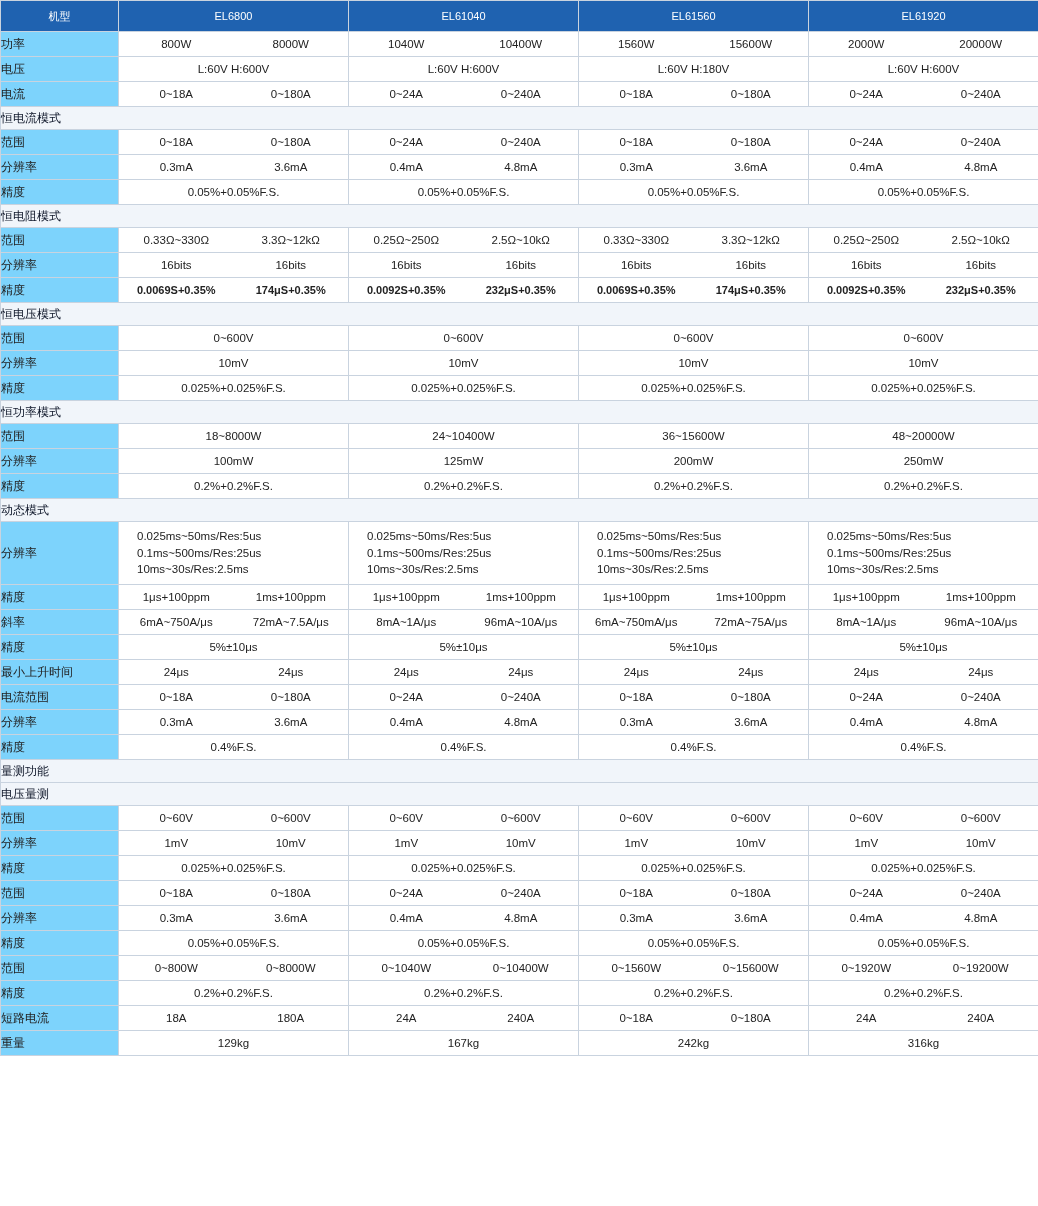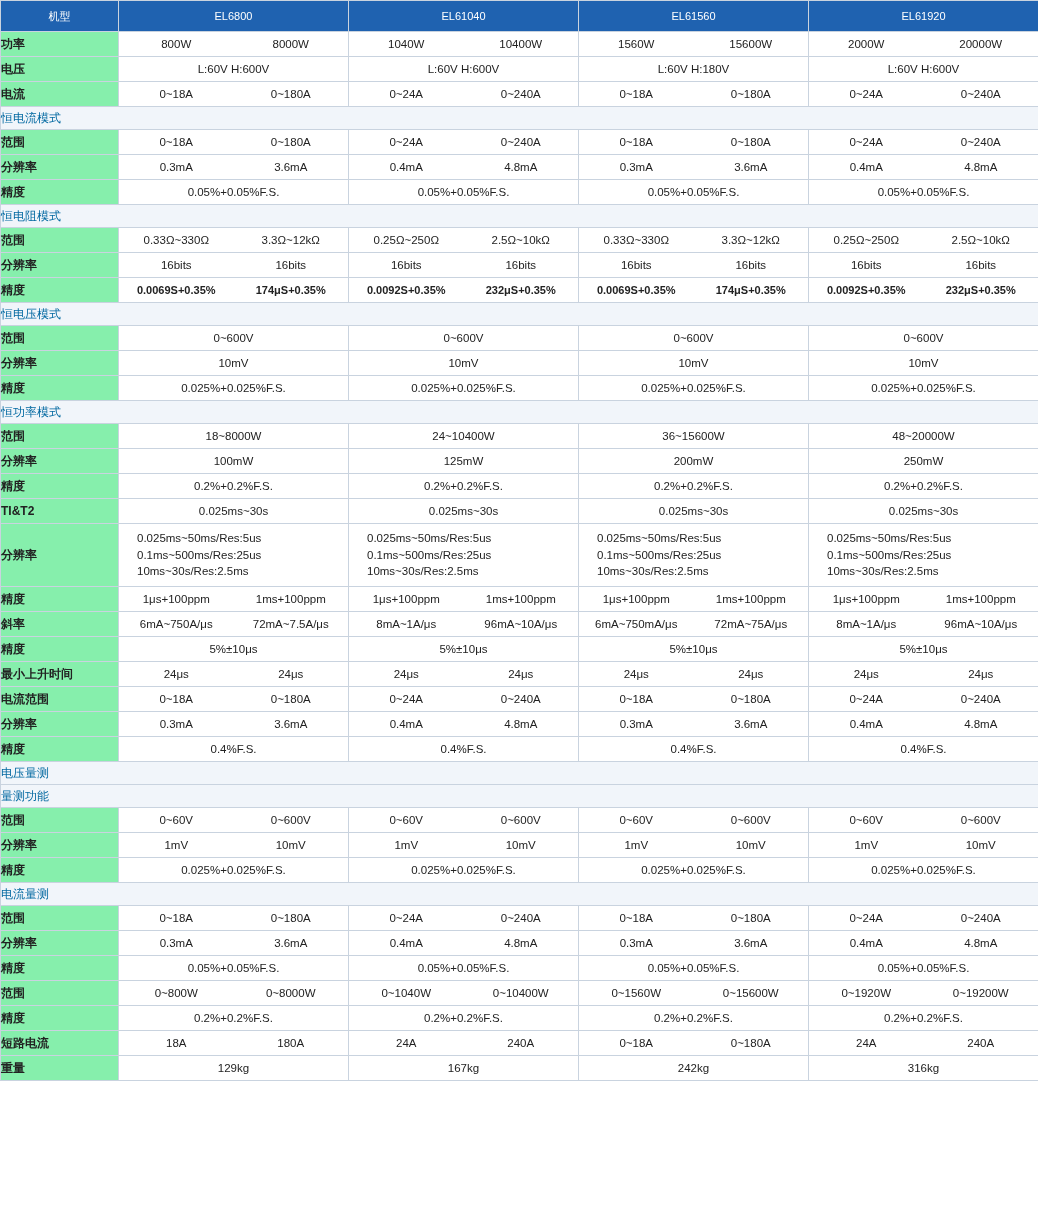--- a/index.html
+++ b/index.html
@@ -33,29 +33,28 @@
     border: 1px solid #1f62b0;
   }
   thead th.model-head {
     font-size: 11px;
   }
   td.label {
     font-size: 12px;
     padding-left: 9px;
     height: 24px;
     color: #222;
-    background: #86efac;
-    font-weight: bold;
+    background: #7dd3fc;
   }
   td.section {
     font-size: 12px;
     padding-left: 9px;
     height: 22px;
     background: #f1f5fa;
-    color: #0369a1;
+    color: #0f172a;
   }
   tr.section-row td {
     background: #f1f5fa;
   }
   td.val {
     font-size: 11.5px;
     height: 24px;
     text-align: center;
     color: #222;
     padding: 2px 4px;
@@ -419,34 +418,22 @@
         <td class="val">
           <div class="single">0.2%+0.2%F.S.</div>
         </td>
         <td class="val">
           <div class="single">0.2%+0.2%F.S.</div>
         </td>
         <td class="val">
           <div class="single">0.2%+0.2%F.S.</div>
         </td>
       </tr>
-      <tr>
-        <td class="label">TI&amp;T2</td>
-        <td class="val">
-          <div class="single">0.025ms~30s</div>
-        </td>
-        <td class="val">
-          <div class="single">0.025ms~30s</div>
-        </td>
-        <td class="val">
-          <div class="single">0.025ms~30s</div>
-        </td>
-        <td class="val">
-          <div class="single">0.025ms~30s</div>
-        </td>
+      <tr class="section-row">
+        <td class="section" colspan="5">动态模式</td>
       </tr>
       <tr>
         <td class="label">分辨率</td>
         <td class="val tall">
           <div class="multi">
             <span>0.025ms~50ms/Res:5us</span>
             <span>0.1ms~500ms/Res:25us</span>
             <span>10ms~30s/Res:2.5ms</span>
           </div>
         </td>
@@ -631,24 +618,24 @@
           <div class="single">0.4%F.S.</div>
         </td>
         <td class="val">
           <div class="single">0.4%F.S.</div>
         </td>
         <td class="val">
           <div class="single">0.4%F.S.</div>
         </td>
       </tr>
       <tr class="section-row">
+        <td class="section" colspan="5">量测功能</td>
+      </tr>
+      <tr class="section-row">
         <td class="section" colspan="5">电压量测</td>
-      </tr>
-      <tr class="section-row">
-        <td class="section" colspan="5">量测功能</td>
       </tr>
       <tr>
         <td class="label">范围</td>
         <td class="val">
           <div class="pair">
             <span>0~60V</span>
             <span>0~600V</span>
           </div>
         </td>
         <td class="val">
@@ -704,23 +691,20 @@
         </td>
         <td class="val">
           <div class="single">0.025%+0.025%F.S.</div>
         </td>
         <td class="val">
           <div class="single">0.025%+0.025%F.S.</div>
         </td>
         <td class="val">
           <div class="single">0.025%+0.025%F.S.</div>
         </td>
-      </tr>
-      <tr class="section-row">
-        <td class="section" colspan="5">电流量测</td>
       </tr>
       <tr>
         <td class="label">范围</td>
         <td class="val">
           <div class="pair">
             <span>0~18A</span>
             <span>0~180A</span>
           </div>
         </td>
         <td class="val">

